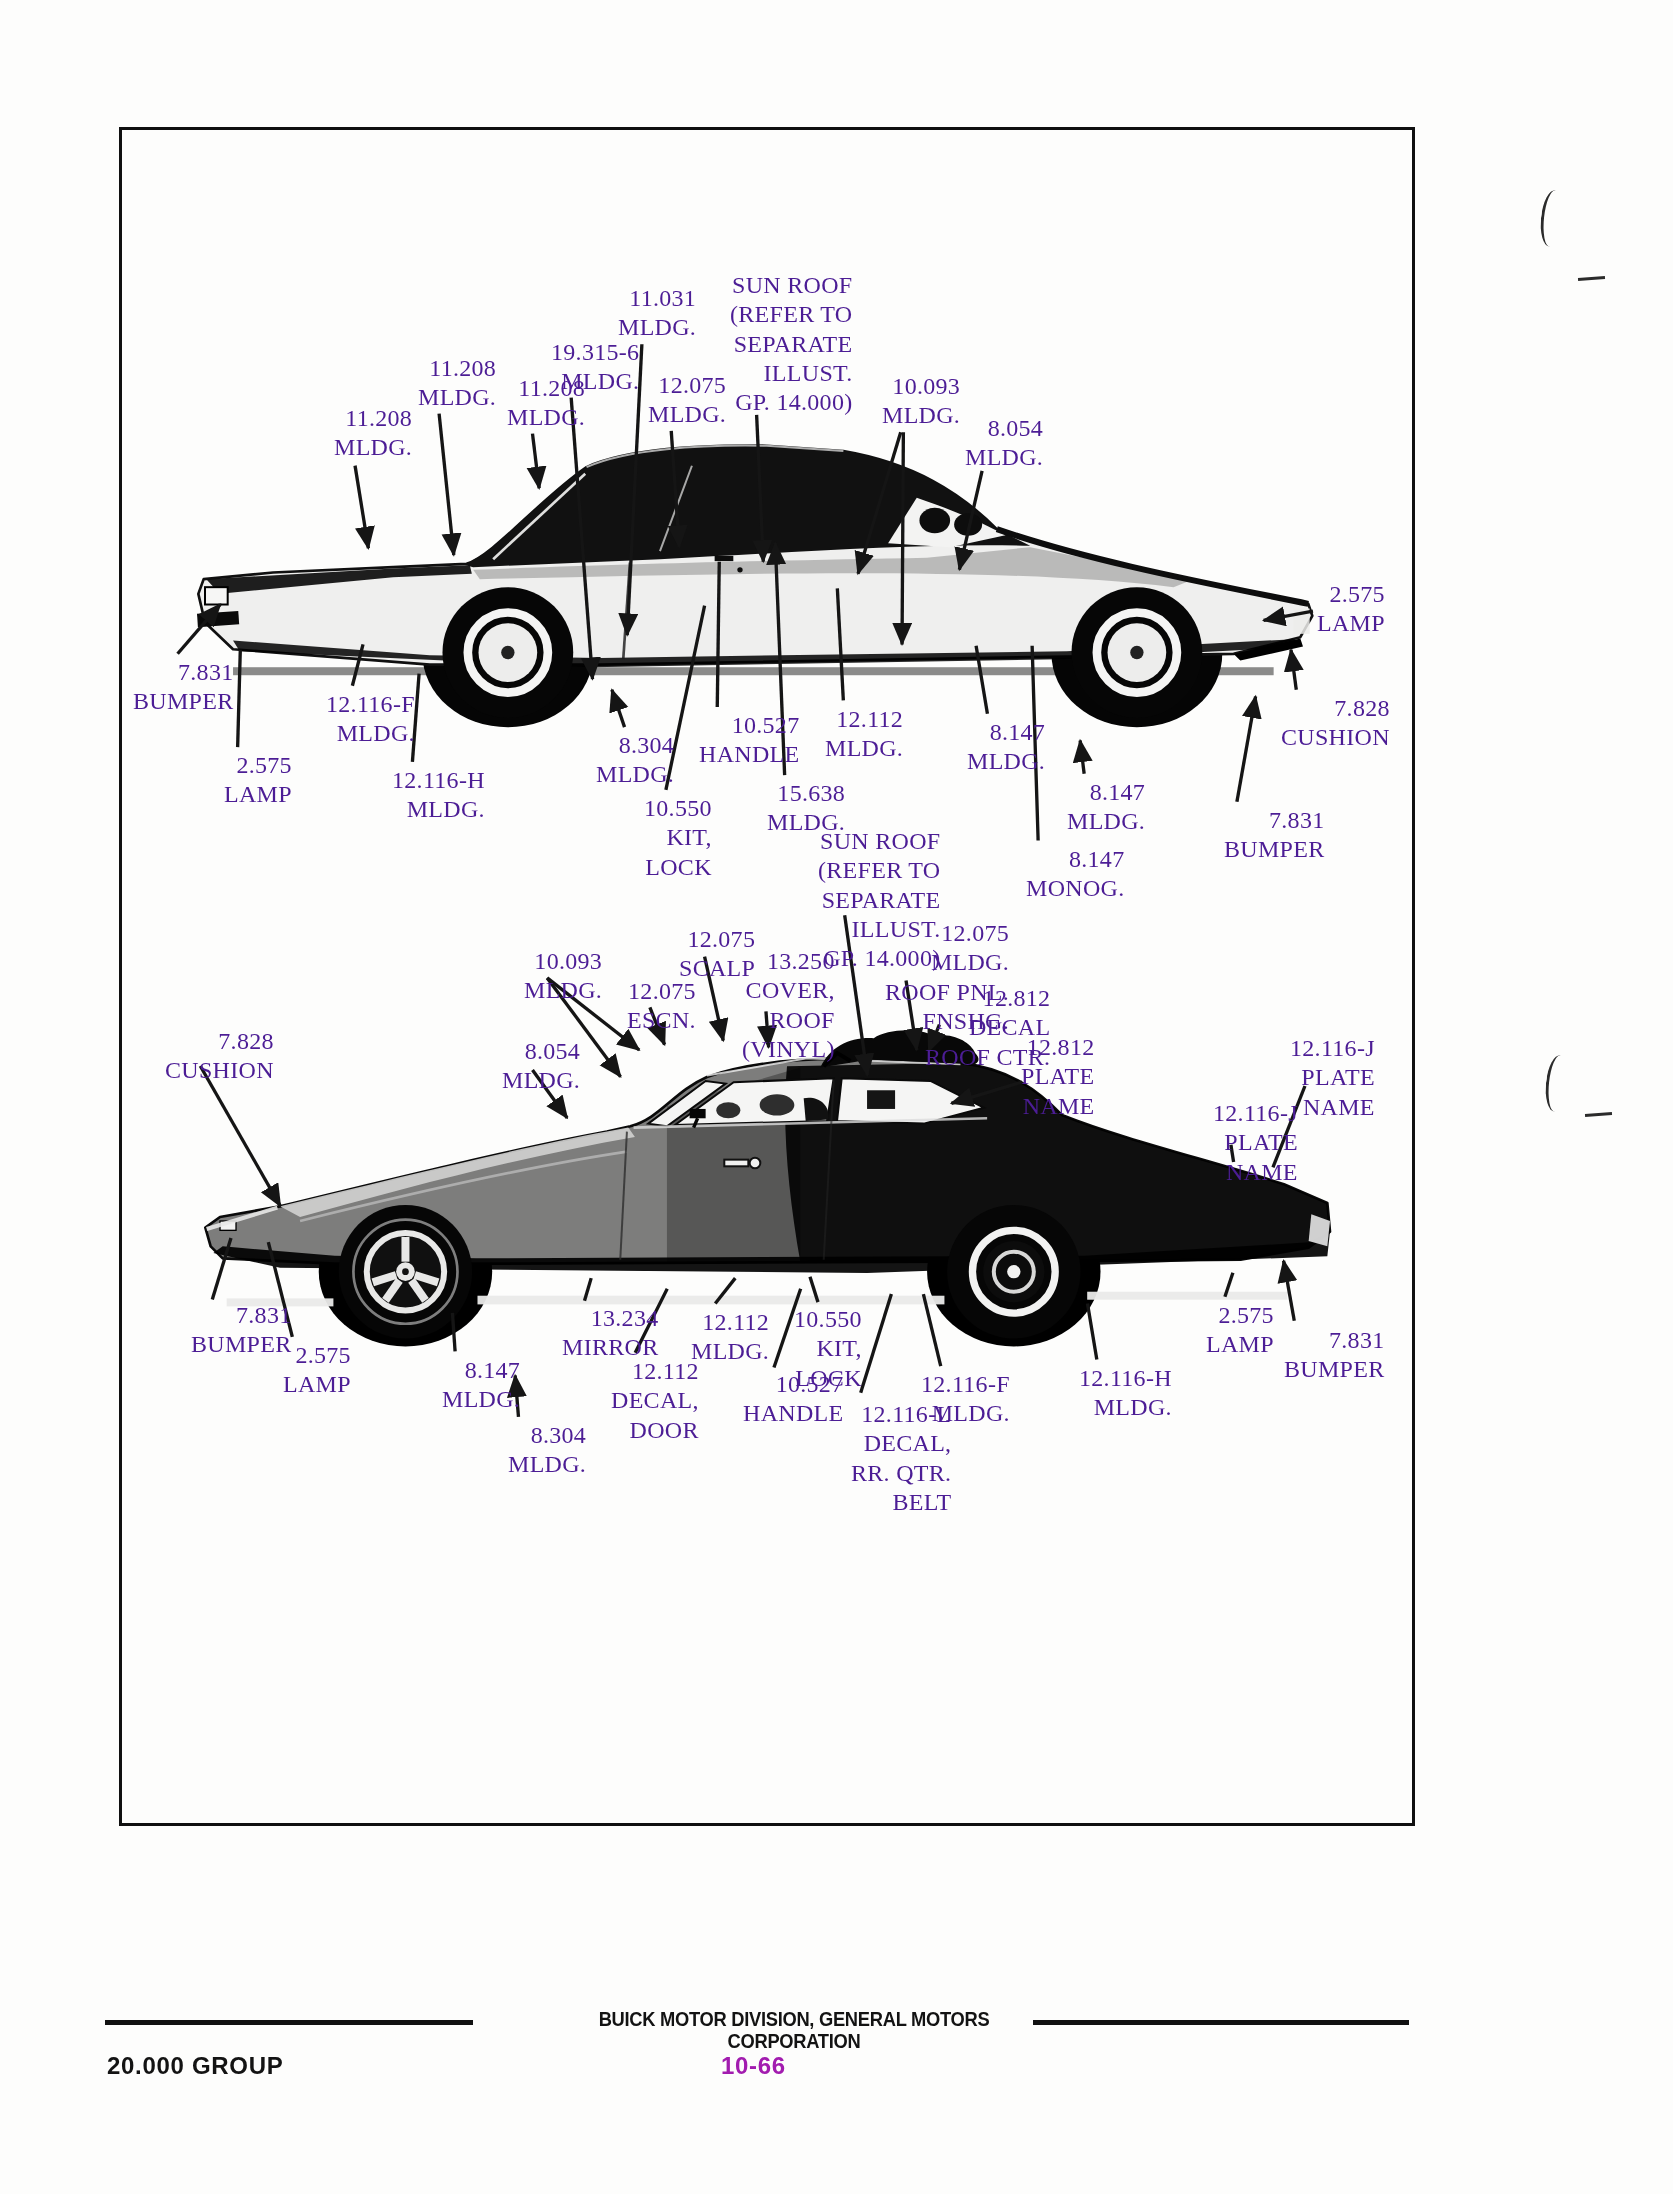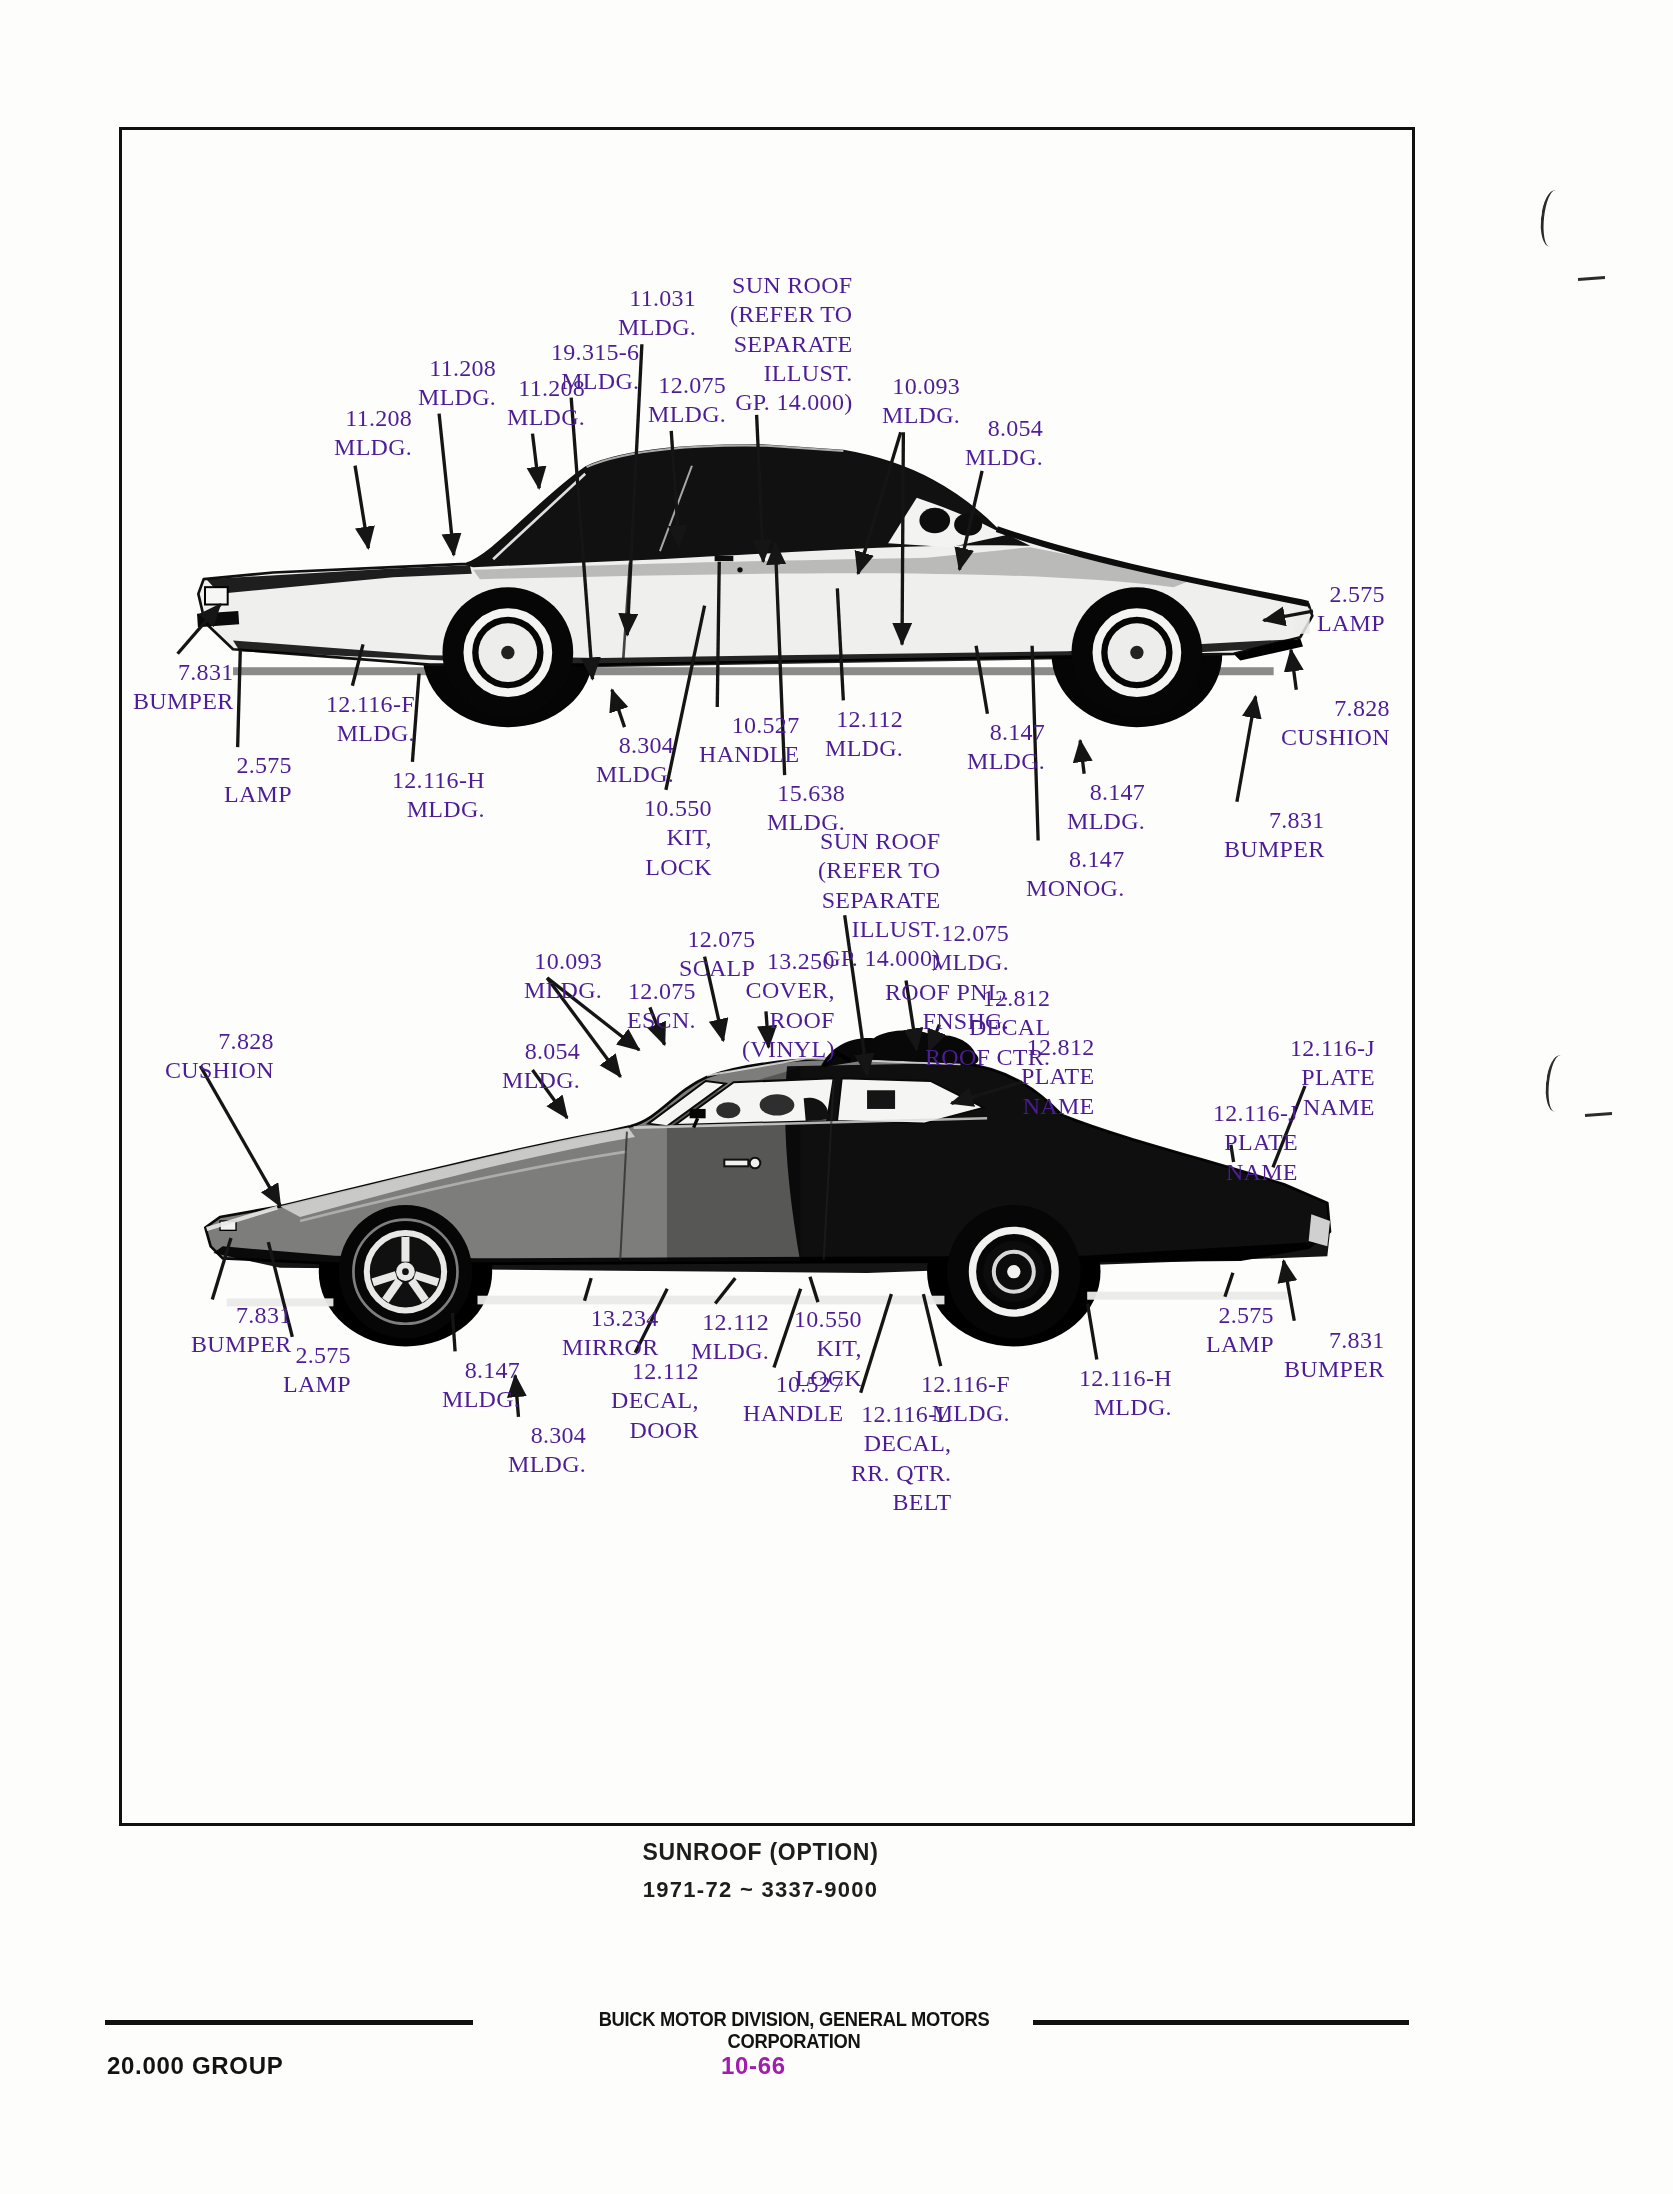--- a/index.html
+++ b/index.html
@@ -380,24 +380,20 @@
 BELT</div>
   <div class="co" style="left:921px;top:1370px">12.116-F
 MLDG.</div>
   <div class="co" style="left:1079px;top:1364px">12.116-H
 MLDG.</div>
   <div class="co" style="left:1206px;top:1301px">2.575
 LAMP</div>
   <div class="co" style="left:1284px;top:1326px">7.831
 BUMPER</div>
 
-  <div class="caption">
-    <div class="t1">SUNROOF (OPTION)</div>
-    <div class="t2">1971-72 ~ 3337-9000</div>
-  </div>
 
   <div class="rule rule-left"></div>
   <div class="rule rule-right"></div>
   <div class="footer-center">BUICK MOTOR DIVISION, GENERAL MOTORS CORPORATION</div>
   <div class="footer-left">20.000 GROUP</div>
   <div class="footer-page">10-66</div>
 
   <div class="paren" style="left:1541px;top:190px"></div>
   <div class="dash" style="left:1578px;top:277px;width:27px;transform:rotate(-4deg)"></div>
   <div class="paren" style="left:1546px;top:1055px"></div>

